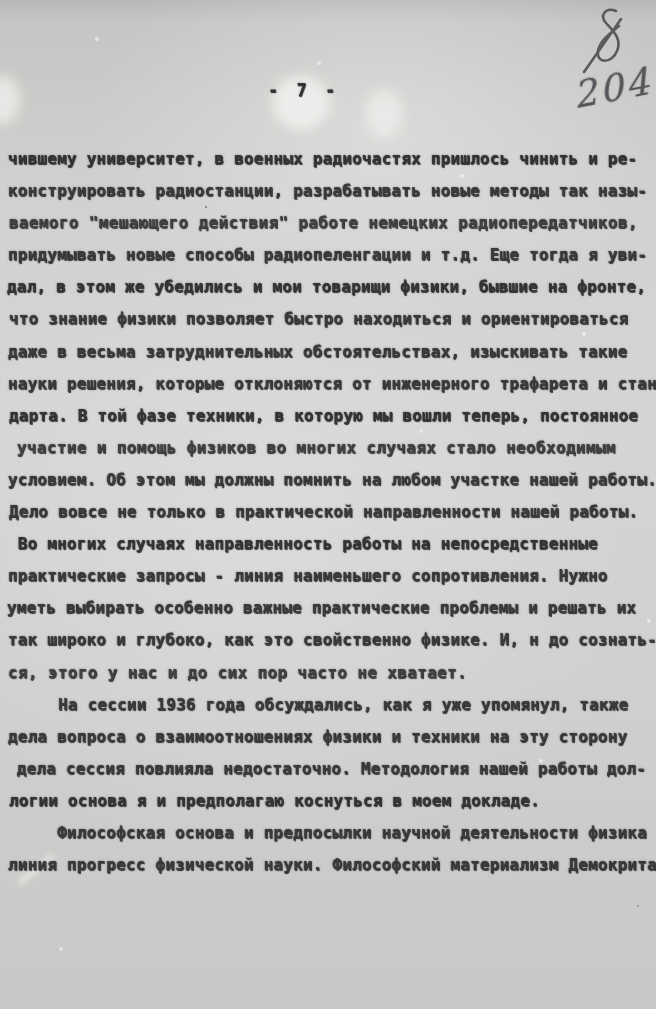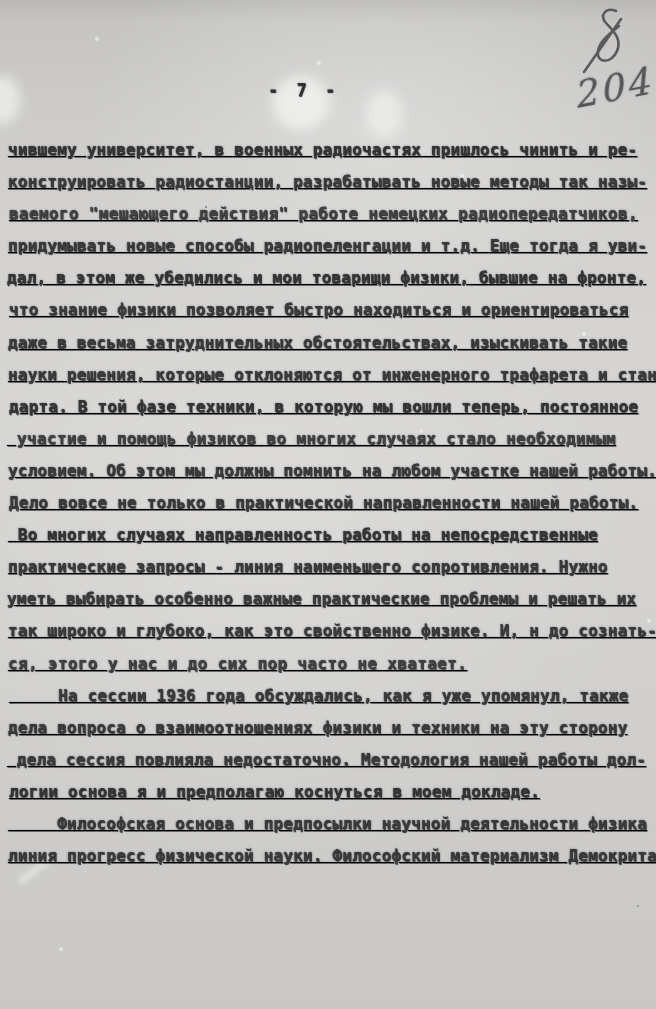--- a/index.html
+++ b/index.html
@@ -17,24 +17,23 @@
     background:
       radial-gradient(ellipse 420px 300px at 58% 12%, rgba(255,255,255,0.28), rgba(255,255,255,0) 70%),
       radial-gradient(ellipse 500px 420px at 40% 55%, rgba(255,255,255,0.18), rgba(255,255,255,0) 75%),
       linear-gradient(180deg, #b9b8b6 0px, #c6c5c3 22px, #cbcac8 90px, #d3d2d0 220px, #d6d5d3 420px, #d2d1cf 640px, #cdccca 840px, #c9c8c6 1009px);
     font-family: "DejaVu Sans Mono", "Liberation Mono", monospace;
   }
   
   .text-block {
     position: absolute;
     left: 8px;
-    top: 134px;
+    top: 143px;
     width: 646px;
     filter: blur(0.3px);
-    text-decoration: underline;
   }
   .tline {
     white-space: pre;
     font-size: 16px;
     font-weight: 700;
     line-height: 32.1px;
     color: #3a3a3a;
     letter-spacing: 0.2px;
     text-shadow:
       0.6px 0.6px 0.9px rgba(25,25,25,0.85),

